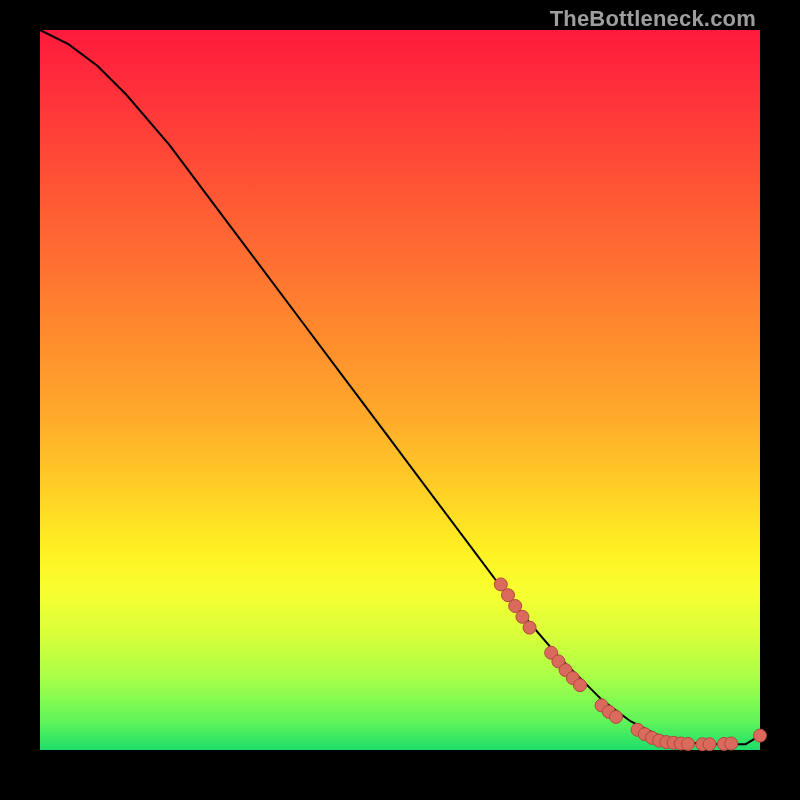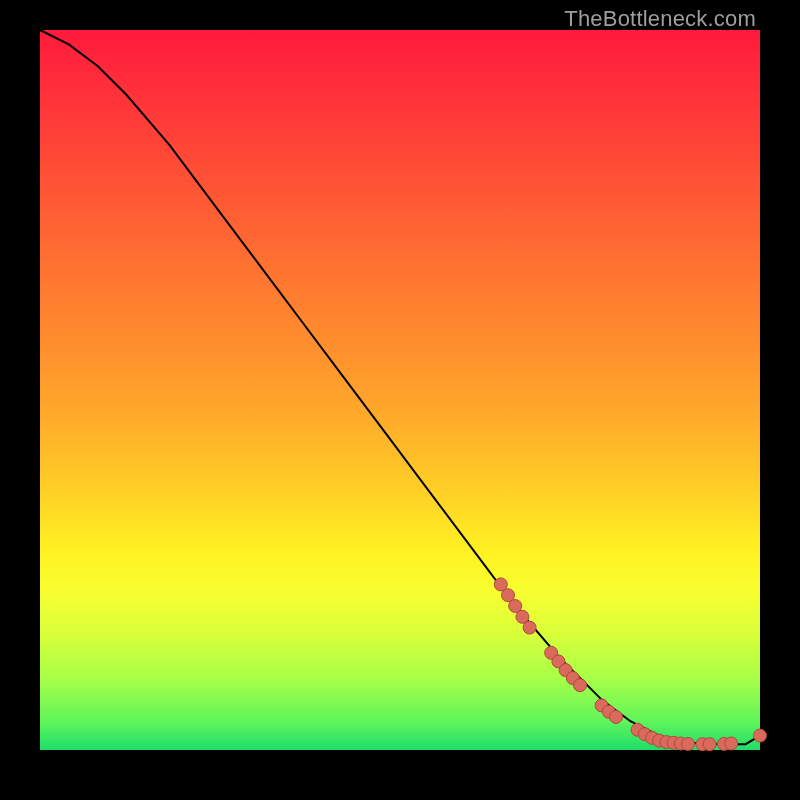--- a/index.html
+++ b/index.html
@@ -39,21 +39,21 @@
       #60f55a 96%,
       #1fdd6a 100%
     );
   }
   .watermark {
     position: absolute;
     top: 6px;
     right: 44px;
     color: #9e9e9e;
     font-size: 22px;
-    font-weight: 400;
+    font-weight: 700;
     letter-spacing: 0.2px;
     user-select: none;
   }
   svg.curve {
     position: absolute;
     left: 0;
     top: 0;
     width: 720px;
     height: 720px;
     overflow: visible;

